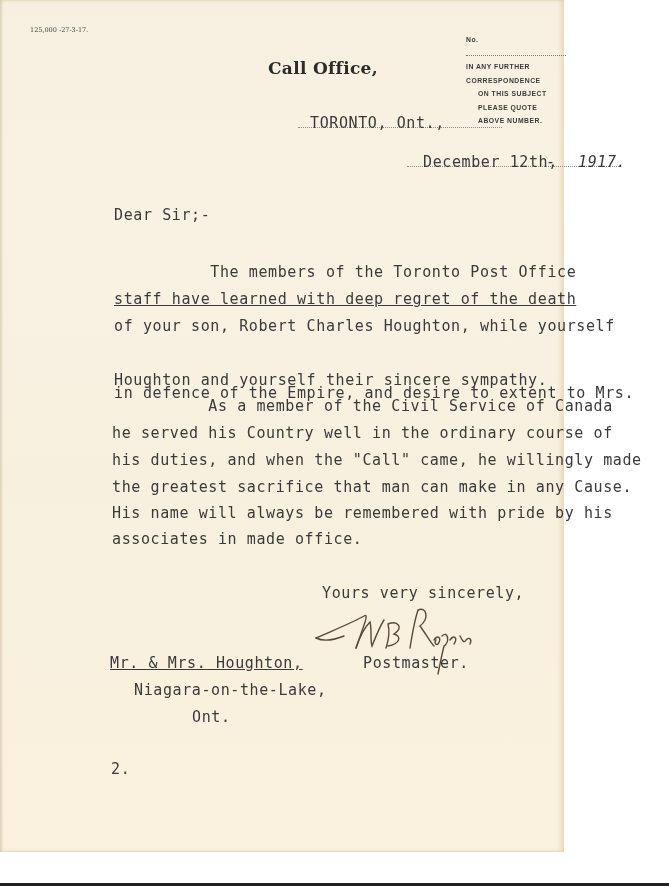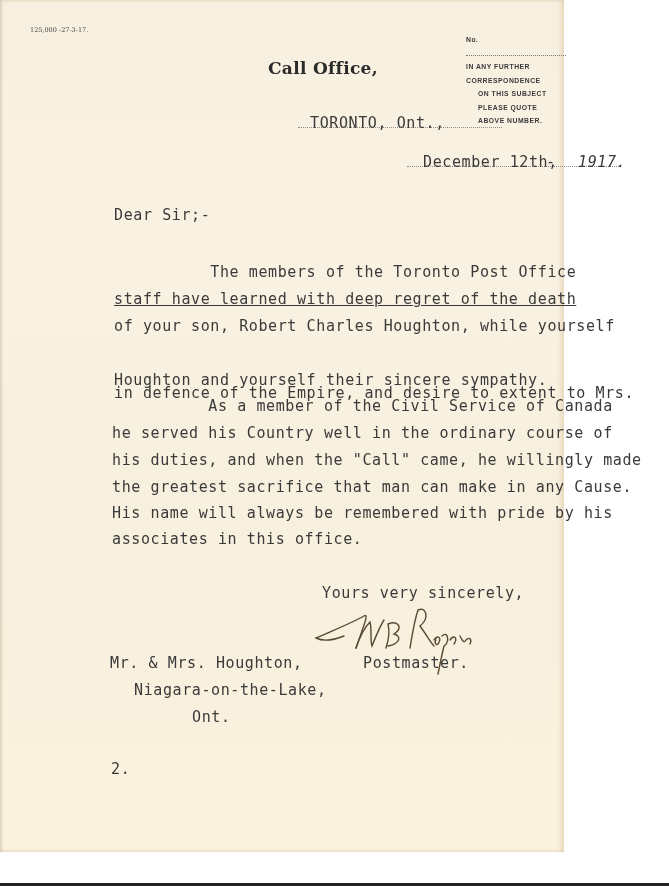--- a/index.html
+++ b/index.html
@@ -130,21 +130,21 @@
       <div class="typed" style="left:114px; top:344px;margin-top:40px;">in defence of the Empire, and desire to extent to Mrs.</div>
       <div class="typed" style="left:114px; top:371px;">Houghton and yourself their sincere sympathy.</div>
     </div>
 
     <div>
       <div class="typed" style="left:112px; top:397px;text-align:center;">          As a member of the Civil Service of Canada</div>
       <div class="typed" style="left:112px; top:424px;">he served his Country well in the ordinary course of</div>
       <div class="typed" style="left:112px; top:451px;">his duties, and when the "Call" came, he willingly made</div>
       <div class="typed" style="left:112px; top:478px;">the greatest sacrifice that man can make in any Cause.</div>
       <div class="typed" style="left:112px; top:504px;">His name will always be remembered with pride by his</div>
-      <div class="typed" style="left:112px; top:530px;">associates in this office.</div>
+      <div class="typed" style="left:112px; top:530px;">associates in made office.</div>
     </div>
 
     <div class="typed" style="left:322px; top:584px;">Yours very sincerely,</div>
 
     <svg class="sig-stroke" viewBox="0 0 160 80">
       <title>W B Rogers</title>
       <g fill="none" stroke="#5a4a32" stroke-width="1.4" stroke-linecap="round">
         <path d="M2 38 C 20 30, 40 22, 50 16 C 56 12, 48 30, 42 48"></path>
         <path d="M42 48 C 46 36, 52 26, 56 22 C 58 30, 56 40, 58 46 C 62 36, 66 26, 70 20"></path>
         <path d="M2 38 C 10 42, 20 40, 30 36"></path>
@@ -152,21 +152,21 @@
         <path d="M96 48 C 98 36, 100 22, 104 10 C 112 6, 116 18, 106 26 C 112 34, 116 42, 120 46"></path>
         <path d="M120 40 C 124 34, 128 38, 124 44 C 122 46, 120 42, 122 40"></path>
         <path d="M128 36 C 134 30, 136 42, 130 46 C 128 54, 126 64, 124 74"></path>
         <path d="M136 40 C 140 34, 144 38, 140 44 M 146 36 C 148 40, 150 44, 152 40 C 156 36, 158 40, 156 44"></path>
       </g>
     </svg>
 
     <div class="typed" style="left:363px; top:654px;">Postmaster.</div>
 
     <div>
-      <div class="typed" style="left:110px; top:654px;">Mr. &amp; Mrs. Houghton,</div>
+      <div class="typed" style="left:110px; top:654px;text-decoration:underline;">Mr. &amp; Mrs. Houghton,</div>
       <div class="typed" style="left:134px; top:681px;">Niagara-on-the-Lake,</div>
       <div class="typed" style="left:192px; top:708px;">Ont.</div>
     </div>
 
     <div class="typed" style="left:111px; top:760px;">2.</div>
 
   </div>
   <div class="bottom-bar"></div>
 </div>
 

